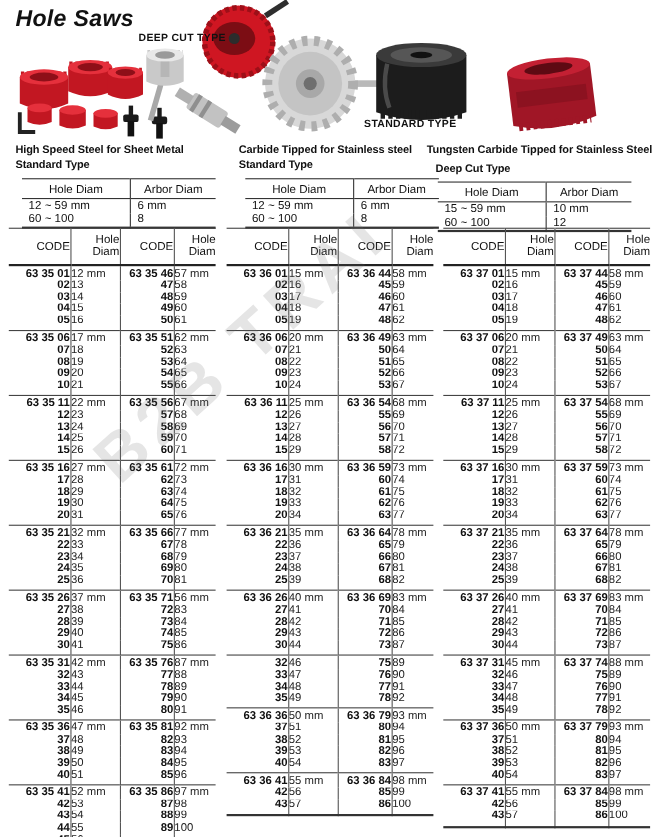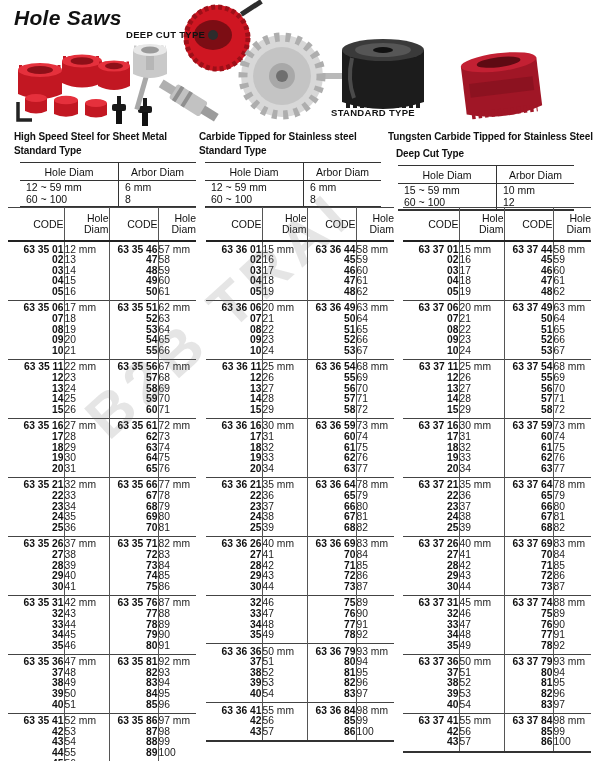--- a/index.html
+++ b/index.html
@@ -11,21 +11,21 @@
   .abs{position:absolute}
   .page-title{left:14px;top:6px;font-size:21px;font-weight:bold;font-style:italic;letter-spacing:.3px}
   .type-label{font-size:9.5px;font-weight:bold;letter-spacing:.3px}
   #lbl-deep{left:126px;top:29px}
   #lbl-std{left:331px;top:107px}
   .hero{position:absolute;left:0;top:0}
 
   
   .spec{position:absolute;top:130px}
   #spec0{left:14px;width:184px}
-  #spec1{left:199px;width:186px}
+  #spec1{left:217px;width:186px}
   #spec2{left:388px;width:208px}
   .spec .t{font-size:10px;font-weight:bold;line-height:13.5px;letter-spacing:-0.1px}
   #spec2 .t2{margin-left:8px;margin-top:3px}
   .spec table{
     border-collapse:collapse;margin:5px 0 0 6px;
     border-top:1.5px solid #333;border-bottom:2px solid #333;
   }
   #spec2 table{margin-left:10px}
   .spec th{font-weight:normal;font-size:10.5px;padding:2.5px 12px;border-bottom:1.5px solid #333;white-space:nowrap}
   .spec td{font-size:10.5px;line-height:11.5px;padding:.5px 6px;white-space:nowrap}
@@ -392,21 +392,21 @@
           <td class="diam">36</td>
           <td class="code">70</td>
           <td class="diam">81</td>
         </tr>
       </tbody>
       <tbody>
         <tr>
           <td class="code">63 35 26</td>
           <td class="diam">37 mm</td>
           <td class="code">63 35 71</td>
-          <td class="diam">82 mm</td>
+          <td class="diam">56 mm</td>
         </tr>
         <tr>
           <td class="code">27</td>
           <td class="diam">38</td>
           <td class="code">72</td>
           <td class="diam">83</td>
         </tr>
         <tr>
           <td class="code">28</td>
           <td class="diam">39</td>

